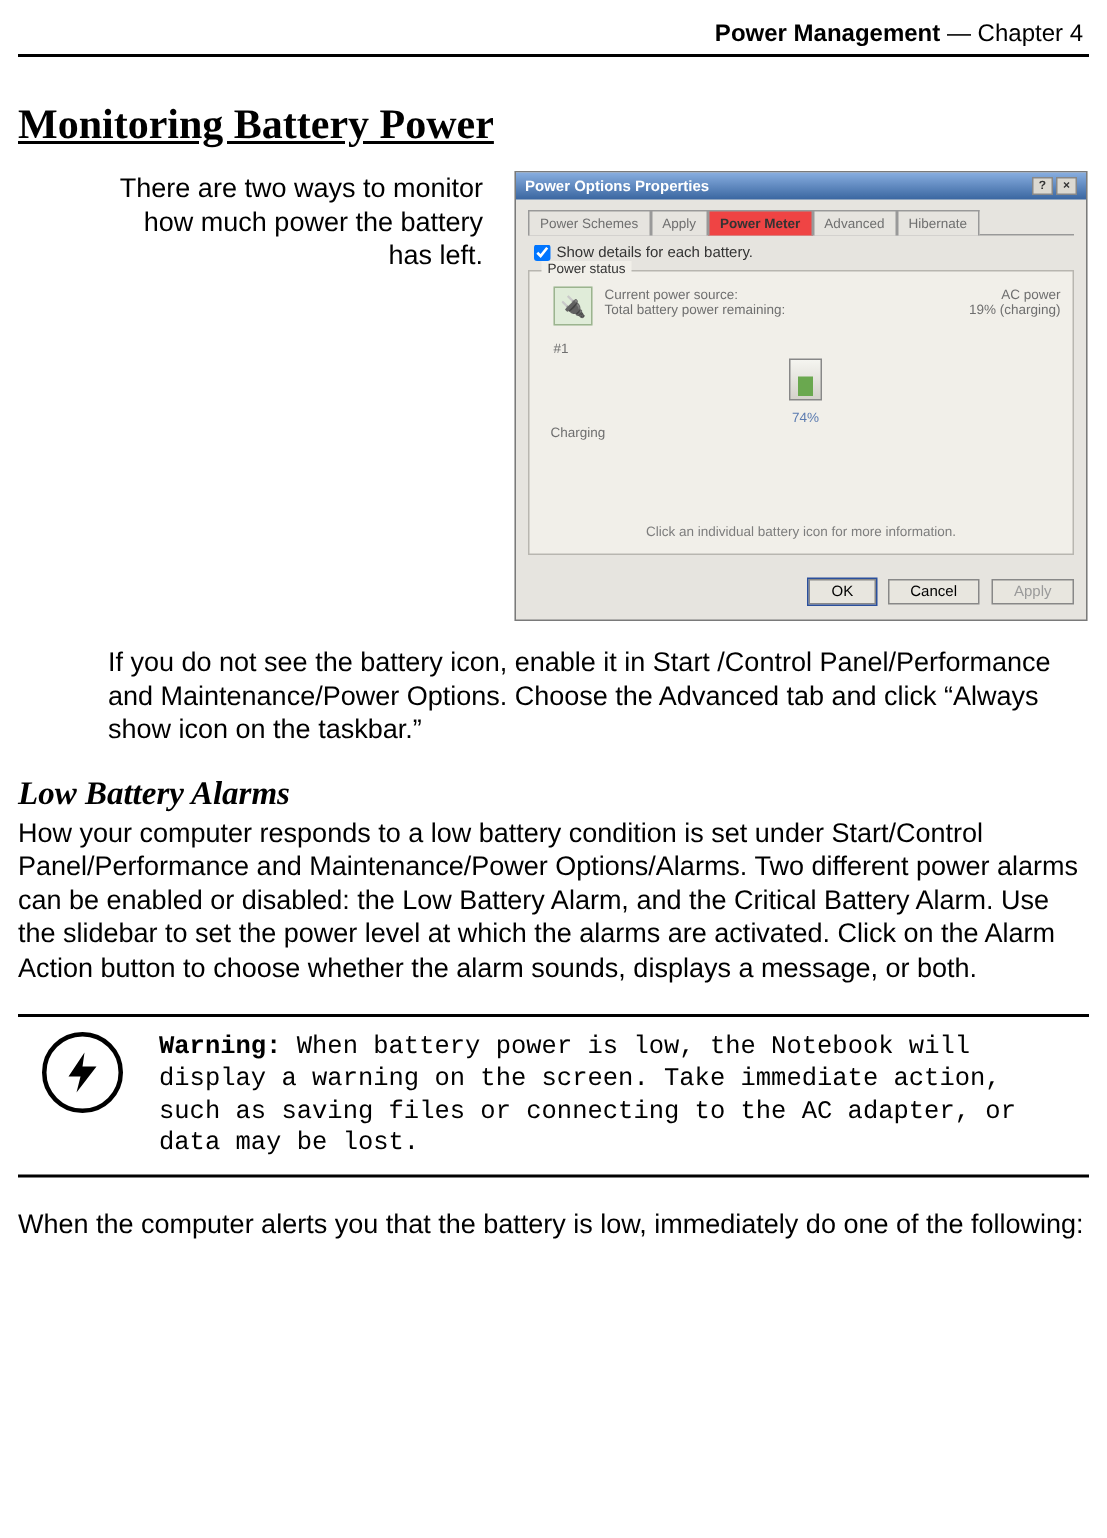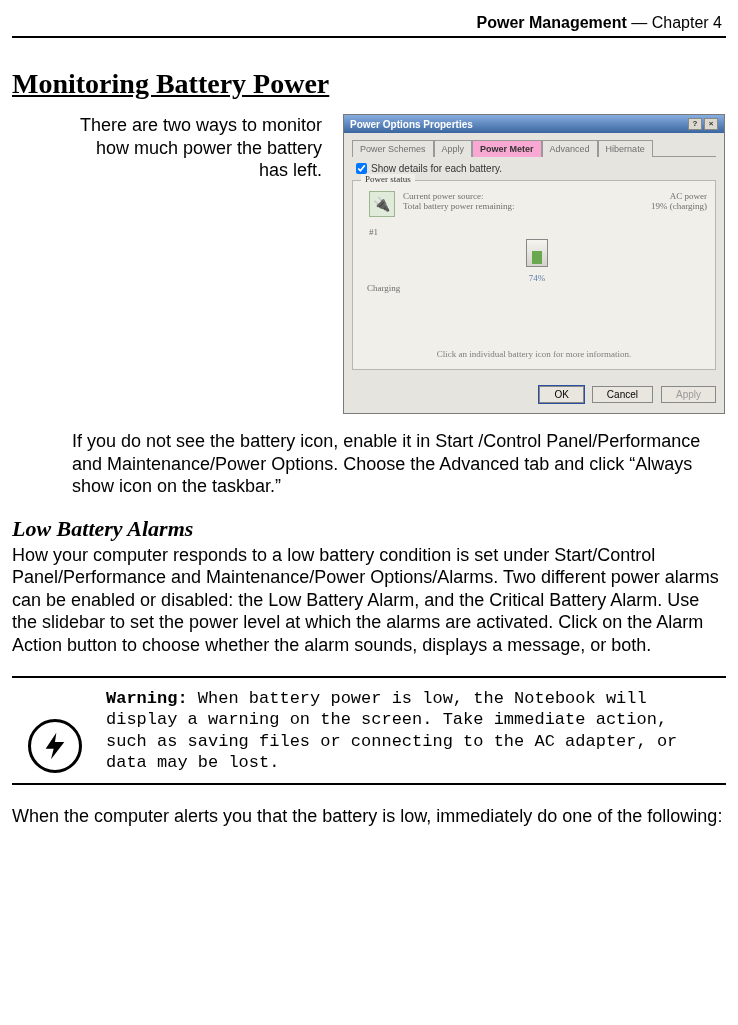--- a/index.html
+++ b/index.html
@@ -14,44 +14,44 @@
     ol.steps { list-style: decimal; padding-left: 28px; }
     ol.steps li { margin-bottom: 8px; }
     .figure { flex: 1 1 auto; display: flex; justify-content: center; align-items: flex-start; }
     .dlg { width: 382px; background: #e6e4df; border: 1px solid #7a7a7a; font-family: Tahoma, Arial, sans-serif; font-size: 10px; color: #333; filter: blur(0.3px); }
     .dlg-title { background: linear-gradient(#88aee0,#3a66a0); color: #fff; font-weight: bold; padding: 3px 6px; display: flex; justify-content: space-between; align-items: center; }
     .dlg-title .winbtns { display: flex; gap: 2px; }
     .dlg-title .winbtn { width: 14px; height: 12px; background: #dcd9d1; border: 1px solid #888; font-size: 8px; line-height: 10px; text-align: center; color: #333; }
     .dlg-body { padding: 6px 8px 8px 8px; }
     .tabs { display: flex; gap: 0; border-bottom: 1px solid #999; margin-bottom: 6px; font-size: 9px; }
     .tab { padding: 3px 7px; border: 1px solid #999; border-bottom: none; background: #e6e4df; position: relative; top: 1px; color:#6f6f6f; }
-    .tab.active { background: #f9a8d4; font-weight: bold; color:#333; }
+    .tab.active { background: #ef4444; font-weight: bold; color:#333; }
     .chkline { display: flex; align-items: flex-start; gap: 4px; margin: 4px 0 6px 4px; }
     .chkline input { width: 11px; height: 11px; }
-    .group { border: 1px solid #b8b6b0; padding: 6px 8px 10px 8px; position: relative; margin-top: 4px; background:#f1efe9;font-family:Liberation Serif, serif; }
+    .group { border: 1px solid #b8b6b0; padding: 6px 8px 10px 8px; position: relative; margin-top: 4px; background:#f1efe9; }
     .group-title { position: absolute; top: -7px; left: 8px; background: #f1efe9; padding: 0 4px; font-size: 9px; }
     .status-row { display: flex; align-items: flex-start; gap: 8px; margin: 4px 0 10px 8px; }
     .plug-icon { width: 26px; height: 26px; background:#e0ecd9; border:1px solid #9cb48f; display:flex; align-items:center; justify-content:center; font-size:14px; }
     .status-lines { flex: 1; font-size: 9px; color:#6f6f6f; }
     .status-lines .line { display: flex; justify-content: space-between; gap: 6px; }
     .batno { margin: 6px 0 2px 8px; font-size: 9px; color:#6f6f6f; }
     .bat-row { display:flex; align-items:center; gap:6px; margin-left: 6px; flex-direction: column; }
     .bat-icon { width: 22px; height: 28px; border:1px solid #888; background:linear-gradient(#f5f5f0,#d4d2cb); display:flex; align-items:flex-end; justify-content:center; padding:2px; }
     .bat-fill { width: 60%; height: 60%; background:#6aa84f; }
     .bat-lbl { font-size: 9px; color:#5b7bb0; }
     .charging { margin-left:6px; font-size:9px; color:#6f6f6f; }
     .hint { text-align: center; margin-top: 56px; font-size: 9px; color:#7d7d7d; }
     .dlg-buttons { display: flex; justify-content: flex-end; gap: 8px; padding: 8px 8px 10px 8px; }
     .dlg-buttons button { font-family: Tahoma, Arial, sans-serif; font-size: 10px; padding: 2px 14px; background: #e8e6df; border: 1px solid #888; }
     .dlg-buttons button.default { outline: 1px solid #2a4f9c; }
     .dlg-buttons button.disabled { color:#9a9a9a; }
     .indent-para { font-size: 18px; line-height: 1.25; padding: 0 18px 0 60px; margin-top: 16px; }
     h2.subhead { font-family: "Times New Roman", Times, serif; font-style: italic; font-weight: bold; font-size: 22px; margin: 18px 0 2px 0; }
     .body-para { font-size: 18px; line-height: 1.25; padding-right: 2px; }
-    .warn-block { margin: 20px 0 10px 0; border-top: 2px solid #000; border-bottom: 2px solid #000; padding: 10px 8px; display: flex; gap: 24px; align-items: flex-end; }
+    .warn-block { margin: 20px 0 10px 0; border-top: 2px solid #000; border-bottom: 2px solid #000; padding: 10px 8px; display: flex; gap: 24px; align-items: flex-start; }
     .warn-icon { width: 54px; height: 54px; border: 3px solid #000; border-radius: 50%; display: flex; align-items: center; justify-content: center; flex: 0 0 54px; margin-left: 8px; }
     .warn-icon svg { width: 32px; height: 32px; }
     .warn-text { font-family: "Courier New", Courier, monospace; font-size: 17px; line-height: 1.25; flex: 1; padding-right: 10px; }
     .warn-text .label { font-weight: bold; }
     .tail-para { font-size: 18px; line-height: 1.25; margin-top: 20px; }
   </style>
 </head>
 <body>
 
 <div class="page">

